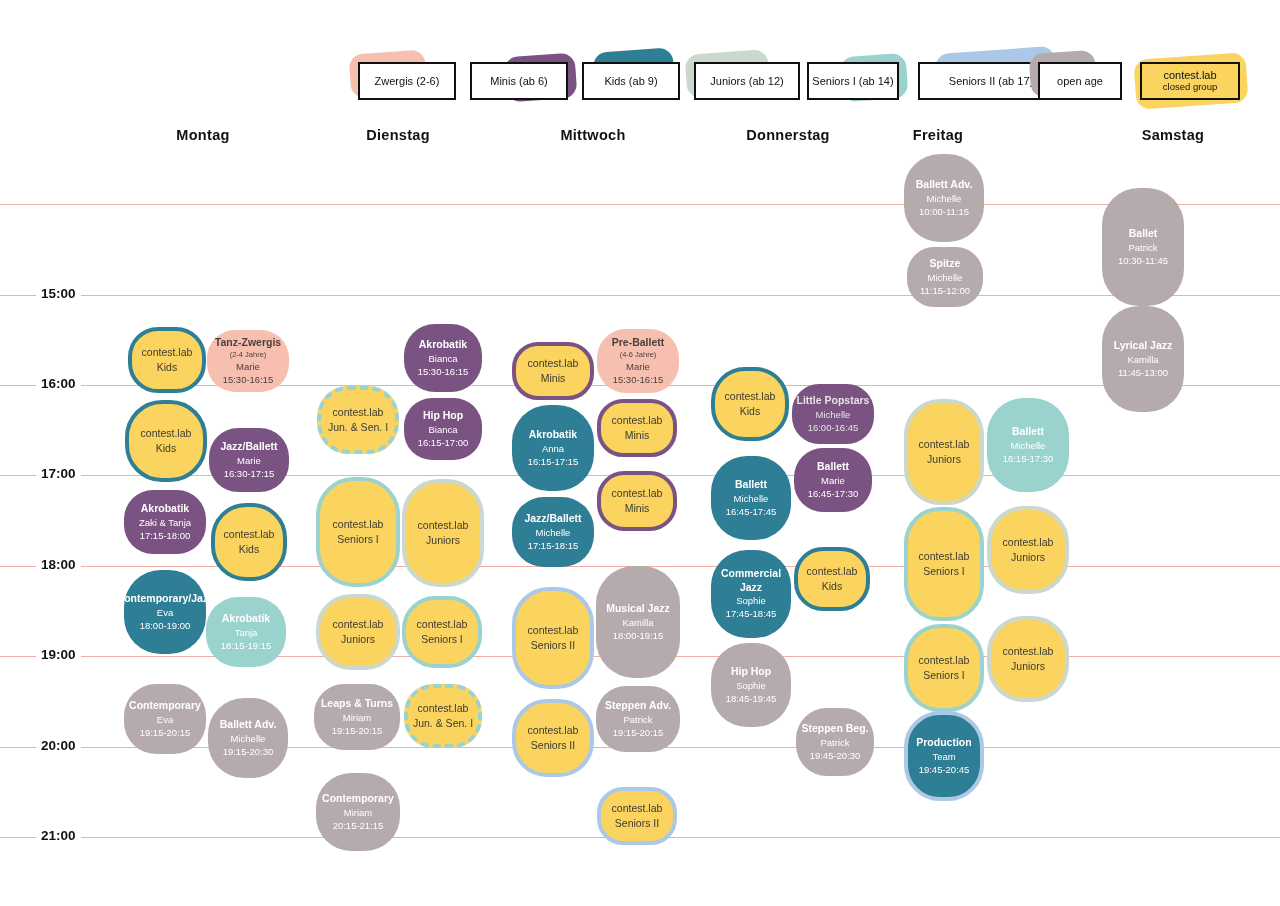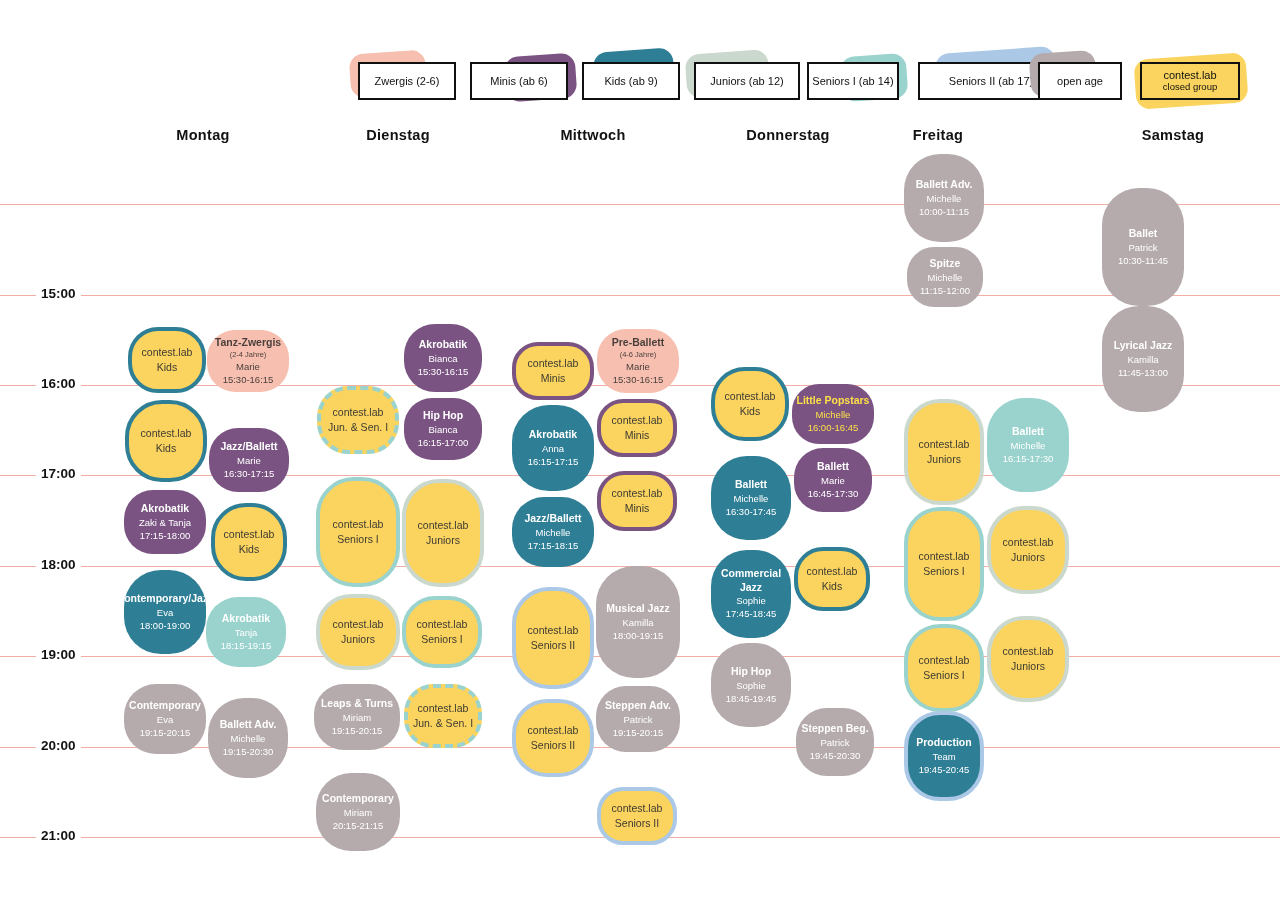--- a/index.html
+++ b/index.html
@@ -278,29 +278,29 @@
         <div class="t2">Seniors II</div>
       </div>
       <div class="card clc" style="left: 597px; top: 787px; width: 80px; height: 58px; background: rgb(250, 212, 95); color: rgb(62, 58, 51); border-radius: 26px; border: 4px solid rgb(171, 201, 231);">
         <div class="t">contest.lab</div>
         <div class="t2">Seniors II</div>
       </div>
       <div class="card clc" style="left: 711px; top: 367px; width: 78px; height: 74px; background: rgb(250, 212, 95); color: rgb(62, 58, 51); border-radius: 34px; border: 4px solid rgb(46, 126, 149);">
         <div class="t">contest.lab</div>
         <div class="t2">Kids</div>
       </div>
-      <div class="card" style="left: 792px; top: 384px; width: 82px; height: 60px; background: rgb(122, 83, 130); color: #fde047; border-radius: 27px;">
+      <div class="card" style="left: 792px; top: 384px; width: 82px; height: 60px; background: rgb(122, 83, 130); color: #e5e5e5; border-radius: 27px;">
         <div class="t">Little Popstars</div>
         <div class="p">Michelle</div>
         <div class="p">16:00-16:45</div>
       </div>
       <div class="card" style="left: 711px; top: 456px; width: 80px; height: 84px; background: rgb(46, 126, 149); color: rgb(255, 255, 255); border-radius: 36px;">
         <div class="t">Ballett</div>
         <div class="p">Michelle</div>
-        <div class="p">16:30-17:45</div>
+        <div class="p">16:45-17:45</div>
       </div>
       <div class="card" style="left: 794px; top: 448px; width: 78px; height: 64px; background: rgb(122, 83, 130); color: rgb(255, 255, 255); border-radius: 29px;">
         <div class="t">Ballett</div>
         <div class="p">Marie</div>
         <div class="p">16:45-17:30</div>
       </div>
       <div class="card" style="left: 711px; top: 550px; width: 80px; height: 88px; background: rgb(46, 126, 149); color: rgb(255, 255, 255); border-radius: 36px;">
         <div class="t">Commercial Jazz</div>
         <div class="p">Sophie</div>
         <div class="p">17:45-18:45</div>

